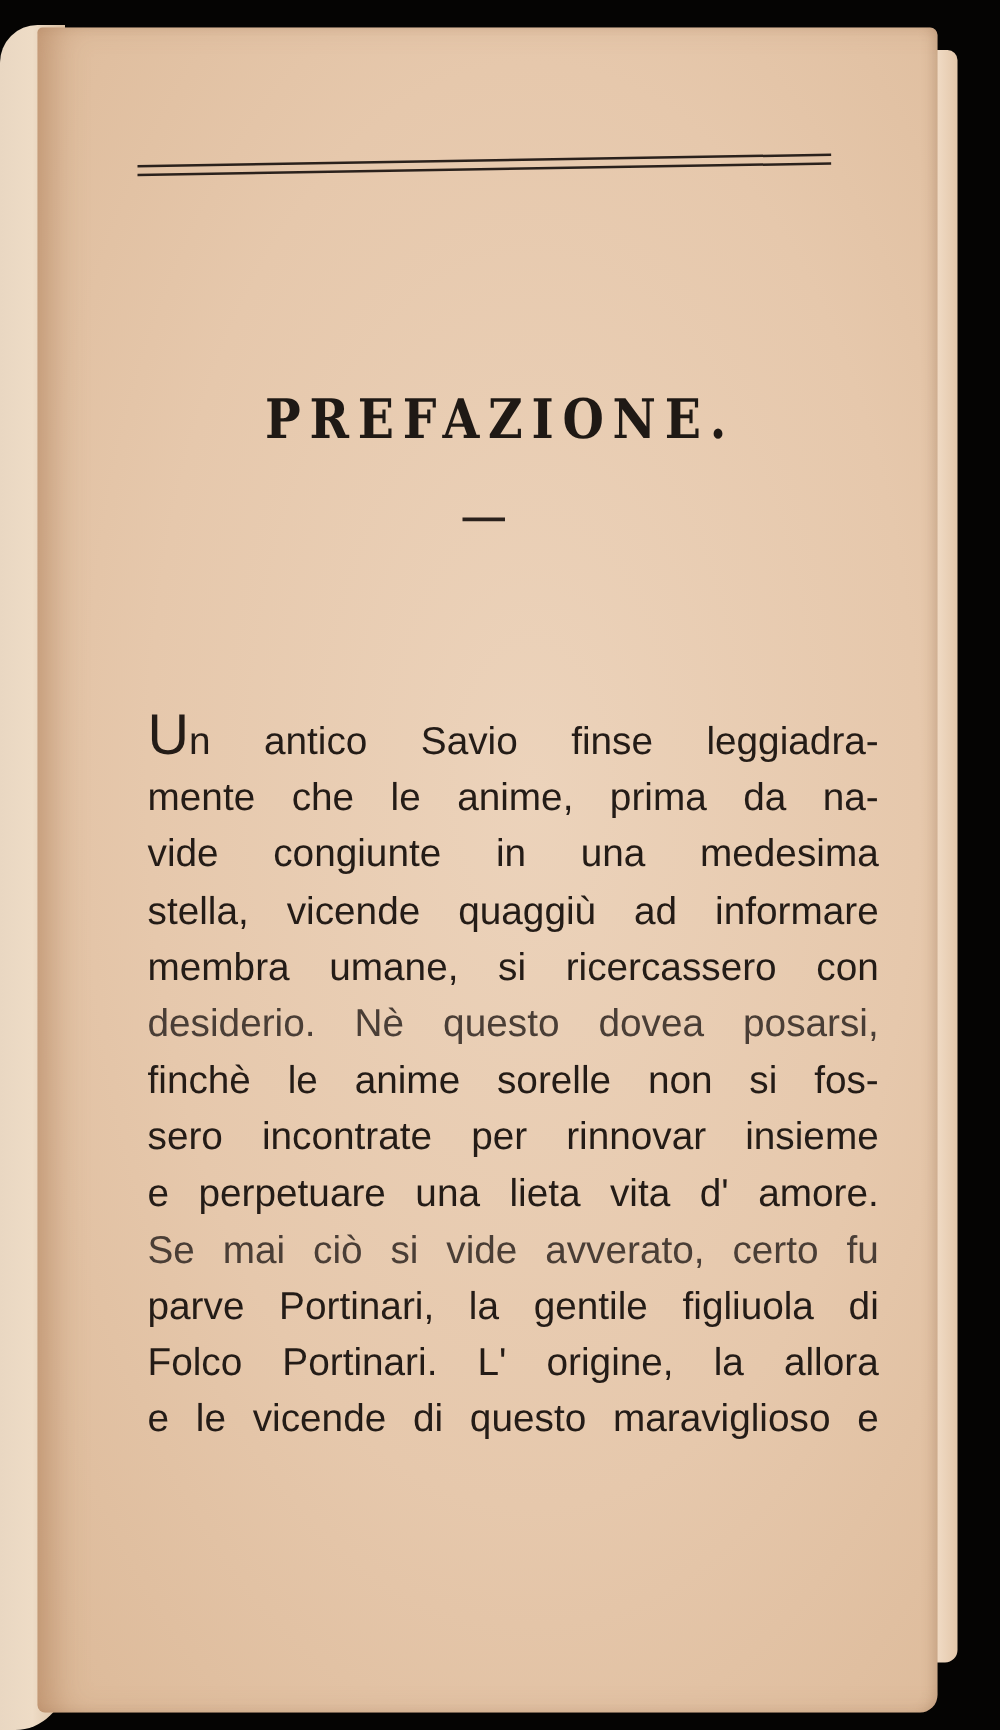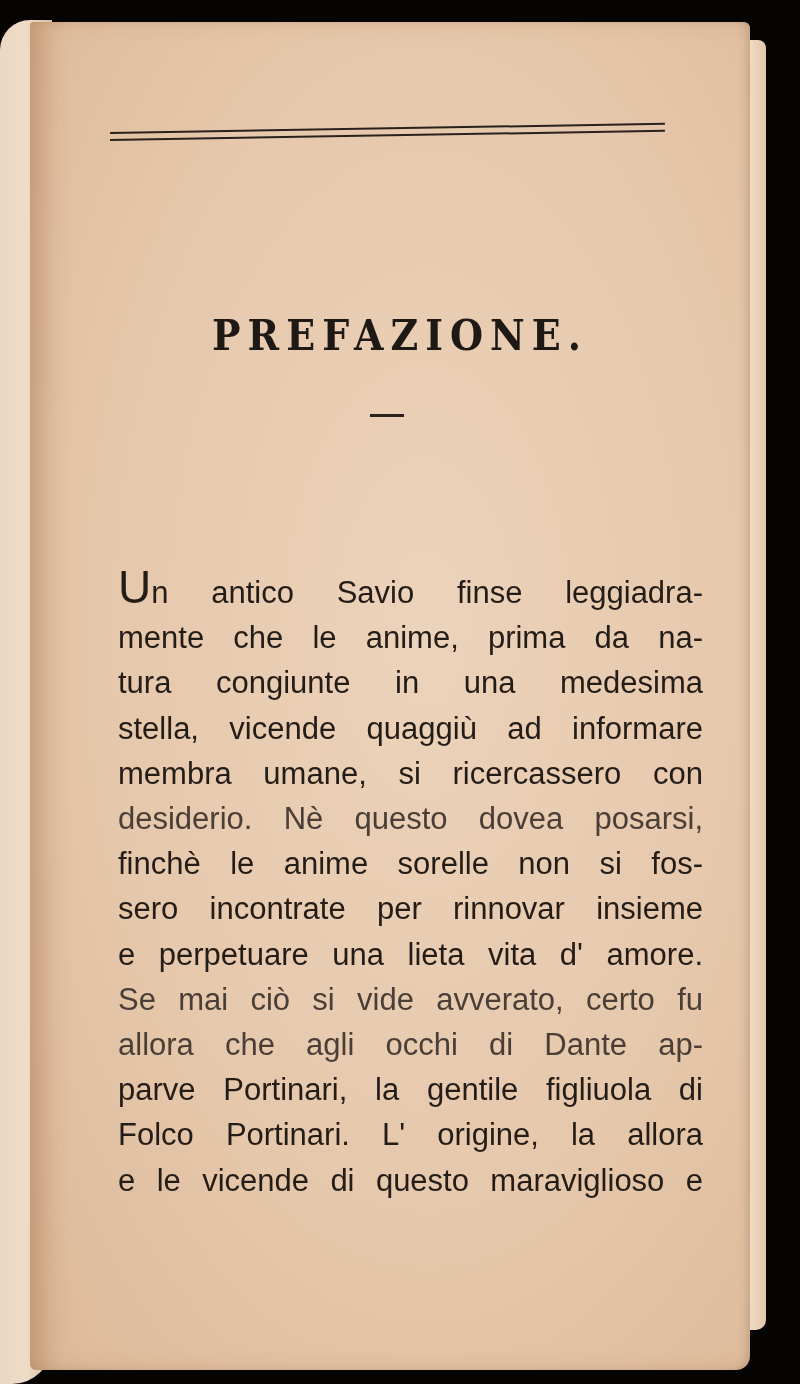--- a/index.html
+++ b/index.html
@@ -57,26 +57,25 @@
 <div class="page">
   <div class="rule r1"></div>
   <div class="rule r2"></div>
 
   <div class="title">PREFAZIONE.</div>
   <div class="dash"></div>
 
   <div class="body-text">
     <span class="line"><span class="dropcap">U</span><span>n antico Savio finse leggiadra-</span></span>
     <span class="line">mente che le anime, prima da na-</span>
-    <span class="line">tura congiunte in una medesima</span>
+    <span class="line">vide congiunte in una medesima</span>
     <span class="line">stella, vicende quaggiù ad informare</span>
     <span class="line">membra umane, si ricercassero con</span>
     <span class="line faded">desiderio. Nè questo dovea posarsi,</span>
     <span class="line">finchè le anime sorelle non si fos-</span>
     <span class="line">sero incontrate per rinnovar insieme</span>
     <span class="line">e perpetuare una lieta vita d' amore.</span>
     <span class="line faded">Se mai ciò si vide avverato, certo fu</span>
-    <span class="line faded">allora che agli occhi di Dante ap-</span>
     <span class="line">parve Portinari, la gentile figliuola di</span>
     <span class="line">Folco Portinari. L' origine, la allora</span>
     <span class="line">e le vicende di questo maraviglioso e</span>
   </div>
 </div>
 
 </body></html>

